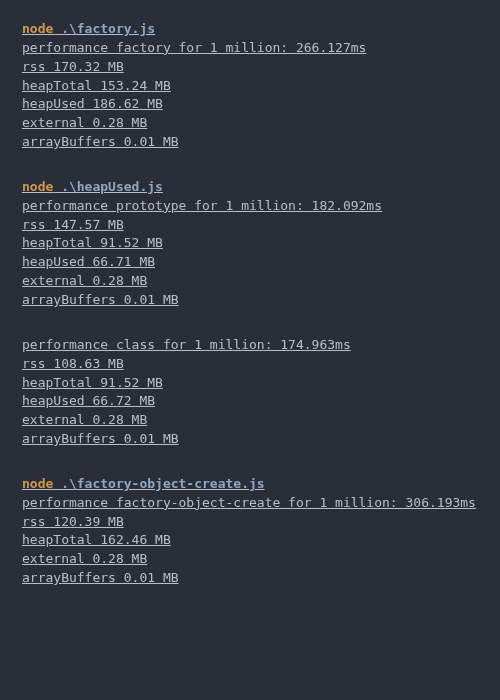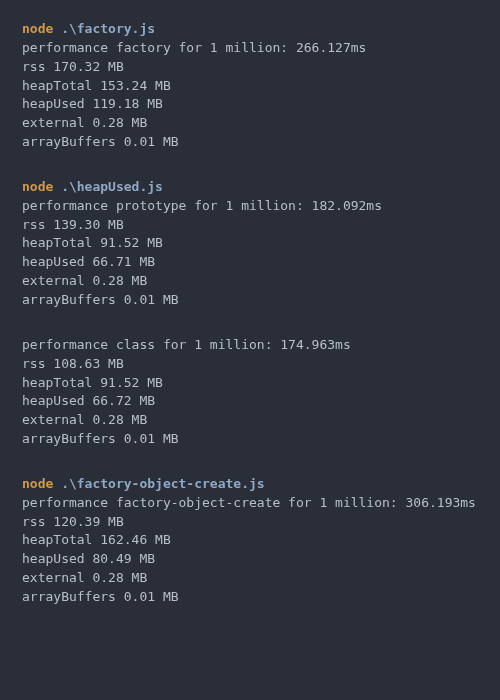--- a/index.html
+++ b/index.html
@@ -12,67 +12,67 @@
     font-size: 13px;
     line-height: 1.45;
     color: #b8bfcb;
     overflow: hidden;
   }
   .terminal {
     padding: 20px 22px 33px 22px;
     box-sizing: border-box;
     width: 500px;
     height: 492px;
+    text-decoration: underline;
   }
   .block {
     margin-bottom: 26px;
   }
   .block:last-child { margin-bottom: 8px; }
   .cmd-line { font-weight: bold; white-space: pre; }
   .cmd-exec { color: #d19a4a; } 
   .cmd-arg  { color: #8fa8c4; } 
   .out-line { white-space: pre; }
 </style>
 </head>
 <body>
 
 <div class="terminal">
 
   <div class="block">
     <div class="cmd-line"><span class="cmd-exec">node</span> <span class="cmd-arg">.\factory.js</span></div>
     <div class="out-line">performance factory for 1 million: 266.127ms</div>
     <div class="out-line">rss 170.32 MB</div>
     <div class="out-line">heapTotal 153.24 MB</div>
-    <div class="out-line">heapUsed 119.18 MB</div>
+    <div class="out-line">heapUsed 186.62 MB</div>
     <div class="out-line">external 0.28 MB</div>
     <div class="out-line">arrayBuffers 0.01 MB</div>
   </div>
 
   <div class="block">
     <div class="cmd-line"><span class="cmd-exec">node</span> <span class="cmd-arg">.\heapUsed.js</span></div>
     <div class="out-line">performance prototype for 1 million: 182.092ms</div>
-    <div class="out-line">rss 139.30 MB</div>
+    <div class="out-line">rss 147.57 MB</div>
     <div class="out-line">heapTotal 91.52 MB</div>
     <div class="out-line">heapUsed 66.71 MB</div>
     <div class="out-line">external 0.28 MB</div>
     <div class="out-line">arrayBuffers 0.01 MB</div>
   </div>
 
   <div class="block">
     <div class="out-line">performance class for 1 million: 174.963ms</div>
     <div class="out-line">rss 108.63 MB</div>
     <div class="out-line">heapTotal 91.52 MB</div>
     <div class="out-line">heapUsed 66.72 MB</div>
     <div class="out-line">external 0.28 MB</div>
     <div class="out-line">arrayBuffers 0.01 MB</div>
   </div>
 
   <div class="block">
     <div class="cmd-line"><span class="cmd-exec">node</span> <span class="cmd-arg">.\factory-object-create.js</span></div>
     <div class="out-line">performance factory-object-create for 1 million: 306.193ms</div>
     <div class="out-line">rss 120.39 MB</div>
     <div class="out-line">heapTotal 162.46 MB</div>
-    <div class="out-line">heapUsed 80.49 MB</div>
     <div class="out-line">external 0.28 MB</div>
     <div class="out-line">arrayBuffers 0.01 MB</div>
   </div>
 
 </div>
 
 </body></html>

